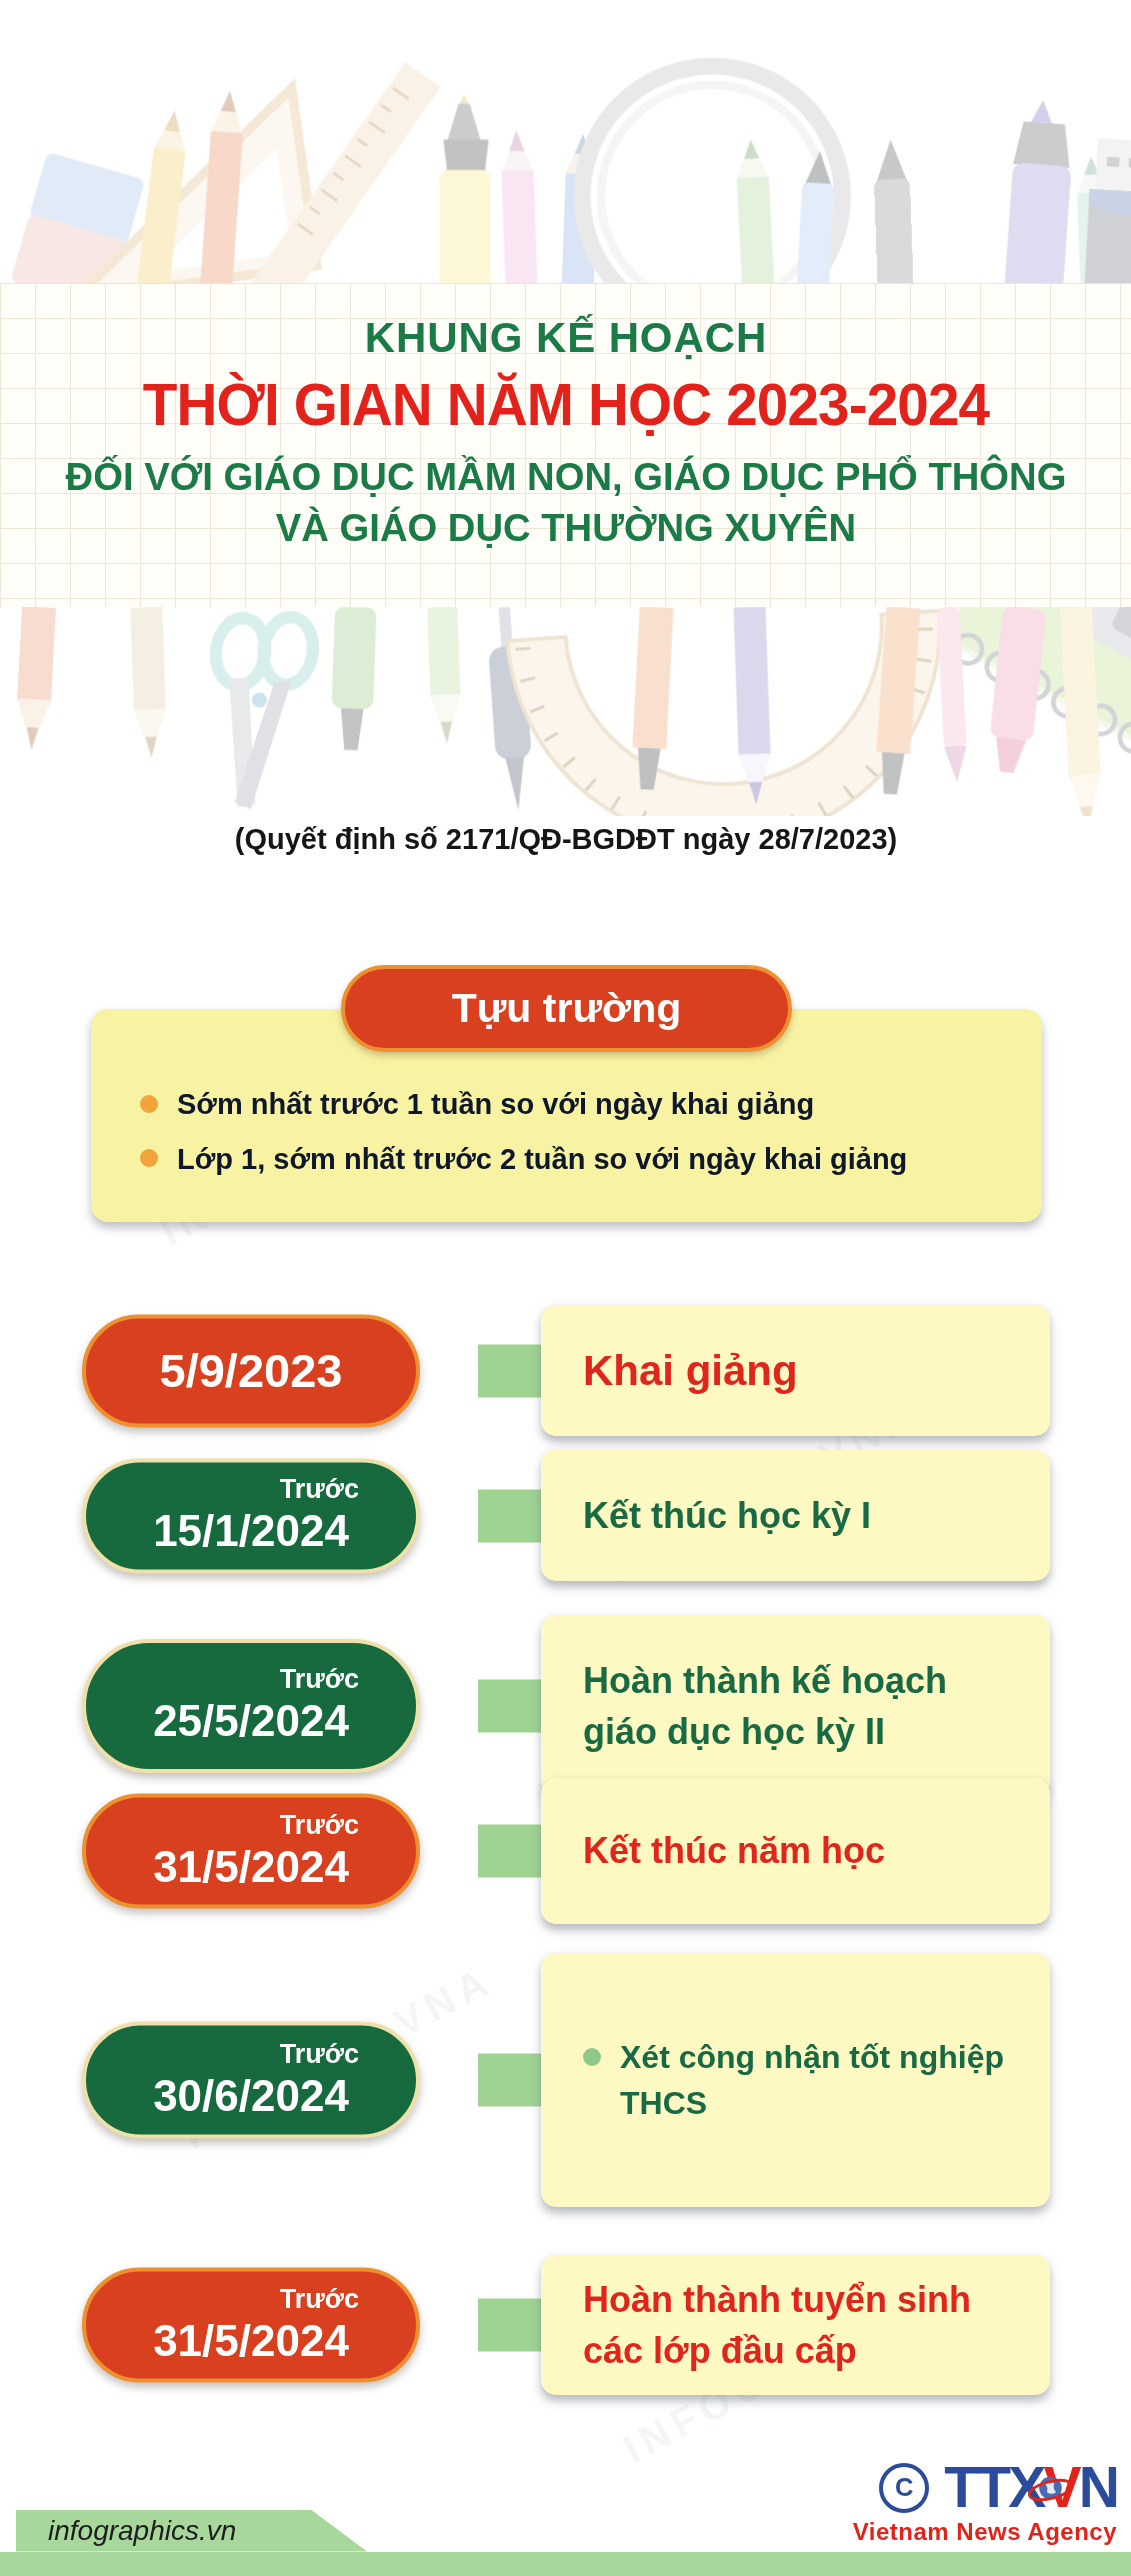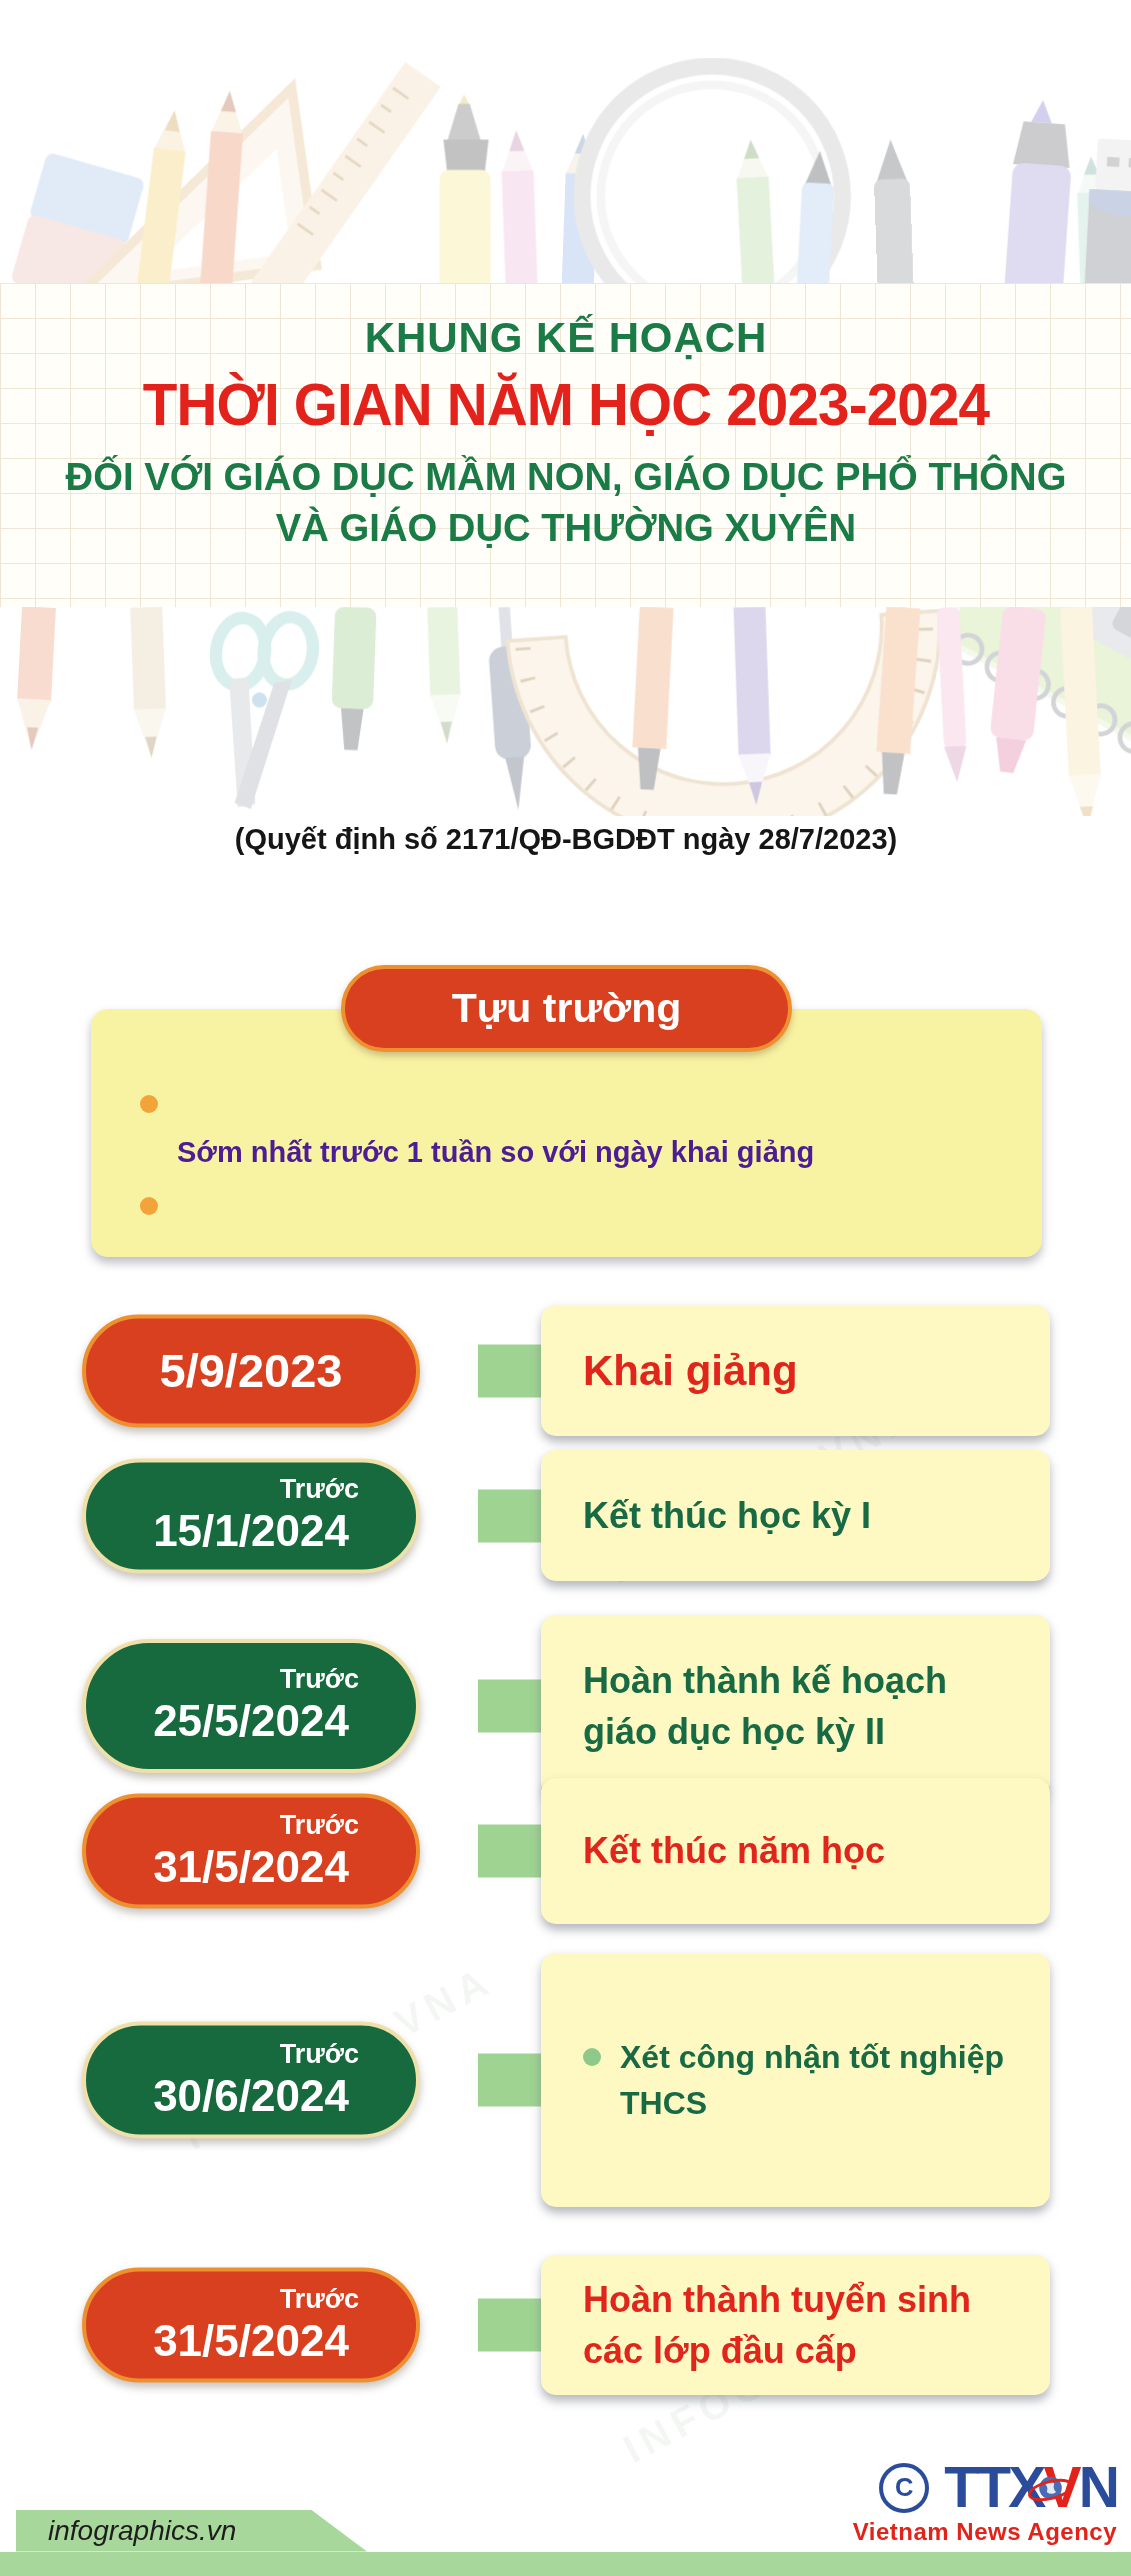--- a/index.html
+++ b/index.html
@@ -40,21 +40,21 @@
   .yellow-box{
     margin-top:-43px;position:relative;z-index:1;
     background:#F8F3A2;border-radius:17px;
     padding:62px 28px 30px 49px;
     box-shadow:0 5.7px 9.4px rgba(110,115,130,.45);
   }
   .bullet-row{display:flex;align-items:flex-start;margin:12.3px 0;}
   .dot{flex:none;width:18px;height:18px;border-radius:50%;margin:11.3px 19px 0 0;}
   .dot-orange{background:#F2A43B;}
   .dot-lightgreen{background:#8FC98A;}
-  .tuu .bullet-text{color:#4c1d95;font-size:29px;font-weight:bold;line-height:42px;margin-top:48px;}
+  .tuu .bullet-text{color:#0f172a;font-size:29px;font-weight:bold;line-height:42px;}
   
   .row{position:absolute;left:82px;width:968px;}
   .pill{
     position:absolute;left:0;top:50%;transform:translateY(-50%);
     width:338px;z-index:3;border-radius:68px;box-sizing:border-box;
     display:flex;flex-direction:column;justify-content:center;
     box-shadow:0 4.7px 8.5px rgba(110,100,90,.4);
   }
   .pill-red{background:#D8401F;border:4.7px solid #EF9030;}
   .pill-green{background:#17693E;border:4.7px solid #EEE0A8;}
@@ -289,20 +289,21 @@
 
   <div class="tuu">
     <div class="badge">Tựu trường</div>
     <div class="yellow-box">
       <div class="bullet-row">
         <span class="dot dot-orange"></span>
         <span class="bullet-text">Sớm nhất trước 1 tuần so với ngày khai giảng</span>
       </div>
       <div class="bullet-row">
         <span class="dot dot-orange"></span>
+        <span class="bullet-text">Lớp 1, sớm nhất trước 2 tuần so với ngày khai giảng</span>
       </div>
     </div>
   </div>
 
   <div class="row" style="top:1305px;height:131px;">
     <div class="connector"></div>
     <div class="pill pill-red" style="height:113px;">
       <div class="pill-date pill-date-big">5/9/2023</div>
     </div>
     <div class="tbox">

